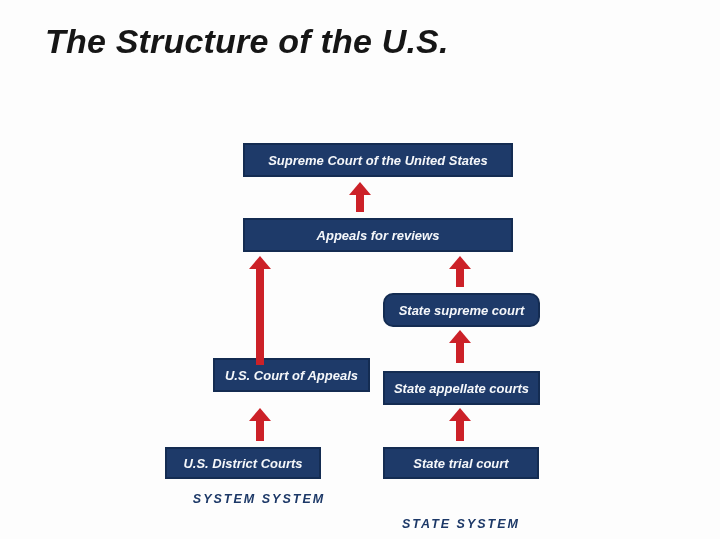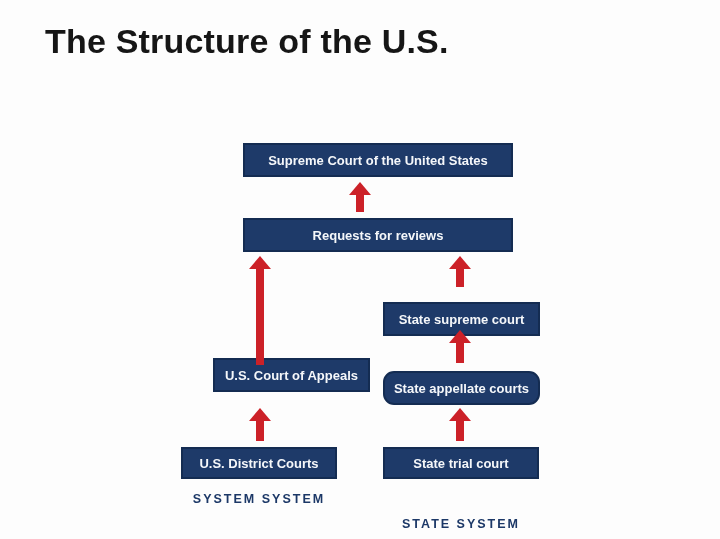--- a/index.html
+++ b/index.html
@@ -4,21 +4,21 @@
 <style>
   :root{
     --bg:#fdfdfd;
     --title-text:#161616;
     --box-fill:#1e3a69;
     --box-border:#142c52;
     --box-text:#f5f7fa;
     --arrow:#cc2128;
     --label-text:#1c3867;
   }
-  *{margin:0;padding:0;box-sizing:border-box;}
+  *{margin:0;padding:0;box-sizing:border-box;font-style:italic;}
   html,body{background:#ffffff;}
   body{
     font-family:"Liberation Sans","DejaVu Sans",sans-serif;
     width:720px;height:539px;overflow:hidden;
   }
   .slide{
     position:relative;width:720px;height:539px;
     background:var(--bg);
   }
   .title{
@@ -33,24 +33,24 @@
     color:var(--box-text);
     font-size:13px;font-weight:bold;
     display:flex;align-items:center;justify-content:center;
     text-align:center;white-space:nowrap;
   }
   .node-wide{width:270px;height:34px;}
   .node-std{width:157px;height:34px;}
   .node-sm{width:156px;height:32px;}
   #node-supreme{left:243px;top:143px;}
   #node-requests{left:243px;top:218px;}
-  #node-state-supreme{left:383px;top:302px;}
+  #node-state-supreme{left:383px;top:293px;border-radius:10px;}
   #node-us-appeals{left:181px;top:358px;margin-left:32px;}
-  #node-state-appellate{left:383px;top:371px;border-radius:11px;}
-  #node-us-district{left:181px;top:447px;}
+  #node-state-appellate{left:383px;top:371px;}
+  #node-us-district{left:165px;top:447px;}
   #node-state-trial{left:383px;top:447px;}
   .arrow{position:absolute;width:22px;}
   .arrow .head{
     width:0;height:0;margin:0 auto;
     border-left:11px solid transparent;
     border-right:11px solid transparent;
     border-bottom:13px solid var(--arrow);
   }
   .arrow .shaft{width:8px;background:var(--arrow);margin:-1px auto 0 auto;}
   #arrow-requests-supreme{left:349px;top:182px;}
@@ -78,21 +78,21 @@
 <body>
 
 <div class="slide">
 
   <h1 class="title"><span>The Structure of the U.S.</span><br></h1>
 
   <div>
 
     <div class="node node-wide" id="node-supreme">Supreme Court of the United States</div>
 
-    <div class="node node-wide" id="node-requests">Requests for reviews</div>
+    <div class="node node-wide" id="node-requests">Appeals for reviews</div>
 
     <div class="node node-std" id="node-state-supreme">State supreme court</div>
 
     <div class="node node-std" id="node-us-appeals">U.S. Court of Appeals</div>
 
     <div class="node node-std" id="node-state-appellate">State appellate courts</div>
 
     <div class="node node-sm" id="node-us-district">U.S. District Courts</div>
 
     <div class="node node-sm" id="node-state-trial">State trial court</div>

